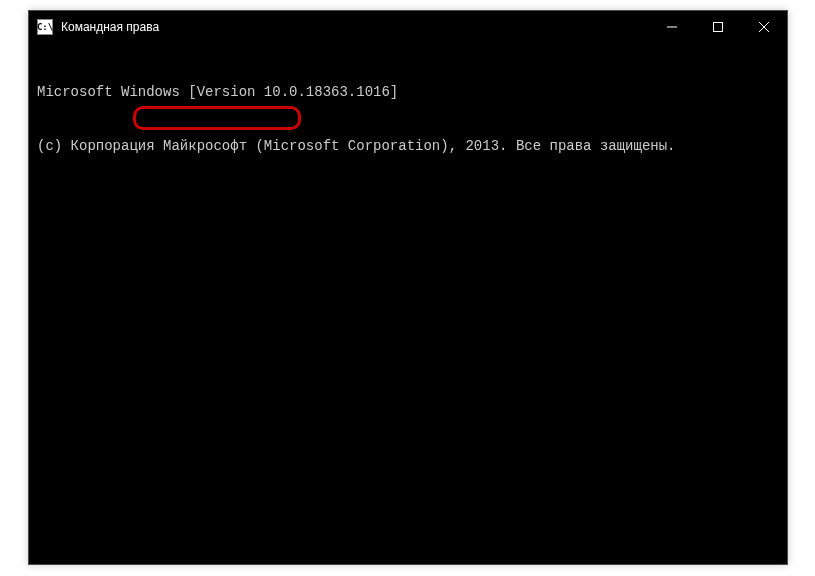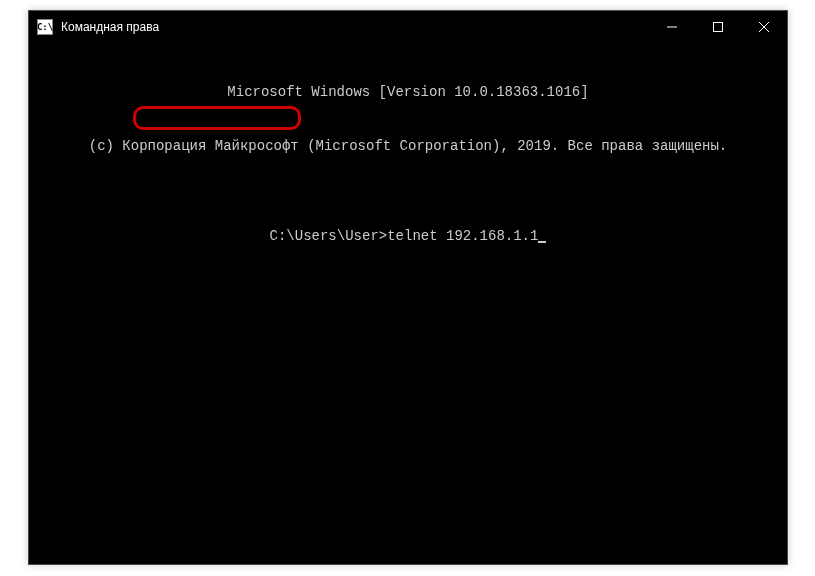--- a/index.html
+++ b/index.html
@@ -71,21 +71,20 @@
       padding: 4px 8px;
       color: #cccccc;
       font-family: Consolas, "Courier New", monospace;
       font-size: 14px;
       line-height: 18px;
       white-space: pre;
       position: relative;
     }
     .line {
       white-space: pre;
-      text-align: center;
     }
     .highlight-box {
       position: absolute;
       border: 3px solid #cc0000;
       border-radius: 10px;
       background: transparent;
       pointer-events: none;
     }
     .cursor {
       display: inline-block;
@@ -122,19 +121,18 @@
       <div class="window-control close">
         <svg width="10" height="10" viewBox="0 0 10 10">
           <line x1="0" y1="0" x2="10" y2="10" stroke="#ffffff" stroke-width="1"></line>
           <line x1="10" y1="0" x2="0" y2="10" stroke="#ffffff" stroke-width="1"></line>
         </svg>
       </div>
     </div>
   </div>
   <div class="terminal-content">
     <div class="line">Microsoft Windows [Version 10.0.18363.1016]</div>
-    <div class="line">(c) Корпорация Майкрософт (Microsoft Corporation), 2019. Все права защищены.</div>
+    <div class="line">(c) Корпорация Майкрософт (Microsoft Corporation), 2013. Все права защищены.</div>
     <div class="line"></div>
-    <div class="line"><span>C:\Users\User&gt;</span><span>telnet 192.168.1.1</span><span class="cursor"></span></div>
   </div>
 </div>
 
 <div class="highlight-box" style="left: 133px; top: 106px; width: 168px; height: 24px;"></div>
 
 </body></html>

